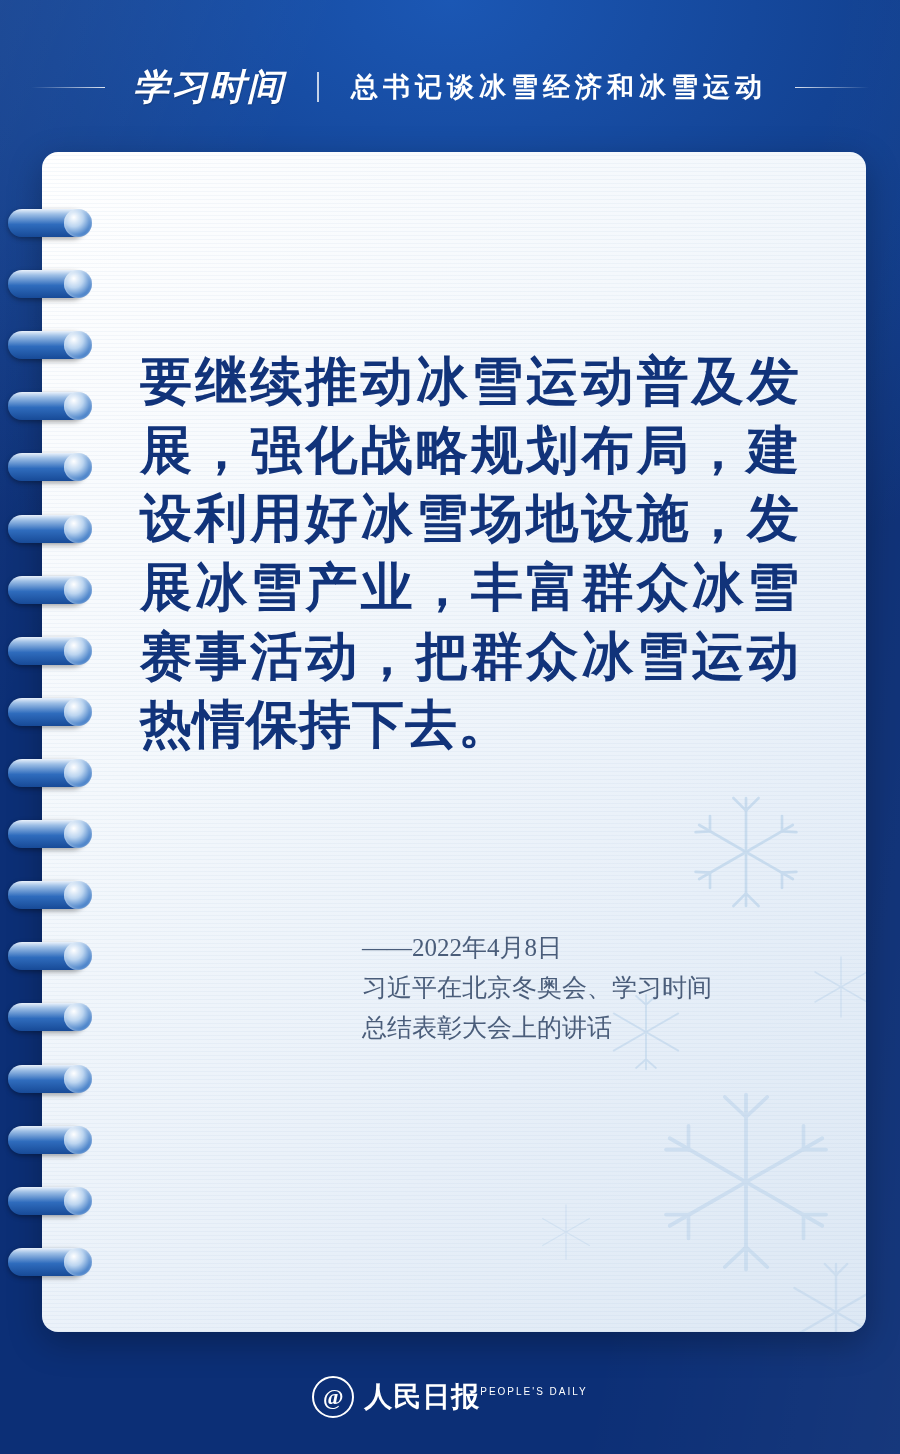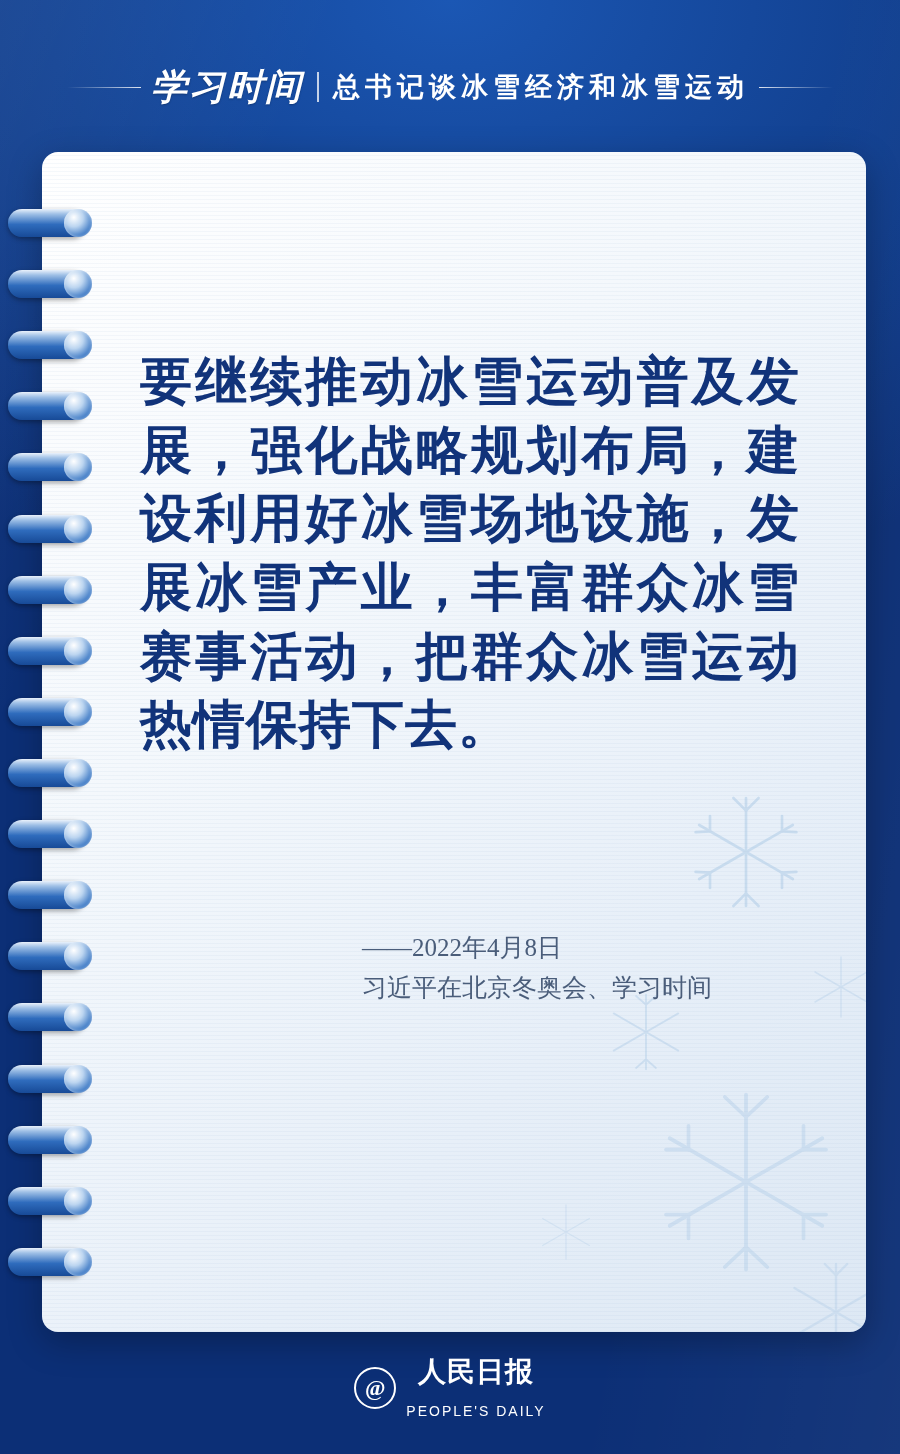--- a/index.html
+++ b/index.html
@@ -37,21 +37,21 @@
   
   .header {
     position: absolute;
     top: 52px;
     left: 0;
     width: 900px;
     height: 70px;
     display: flex;
     align-items: center;
     justify-content: center;
-    gap: 10px;
+    gap: 28px;
   }
   .rule {
     width: 74px;
     height: 1px;
     background: linear-gradient(90deg, rgba(255,255,255,0) 0%, rgba(255,255,255,0.85) 100%);
   }
   .rule.right {
     background: linear-gradient(270deg, rgba(255,255,255,0) 0%, rgba(255,255,255,0.85) 100%);
   }
   .brand {
@@ -202,37 +202,37 @@
     color: #ffffff;
     font-size: 22px;
     font-weight: 700;
     display: flex;
     align-items: center;
     justify-content: center;
     font-family: "Liberation Serif", serif;
   }
   .logo-text-wrap {
     display: flex;
-    flex-direction: column;
-    align-items: center;
+    flex-direction: row;
+    align-items: flex-start;
     line-height: 1;
   }
   .logo-cn {
     font-family: "Liberation Serif", serif;
     font-weight: 700;
     font-size: 28px;
     color: #ffffff;
     letter-spacing: 1px;
   }
   .logo-en {
     font-family: "Liberation Sans", sans-serif;
-    font-size: 14px;
+    font-size: 10px;
     color: #ffffff;
     letter-spacing: 2px;
-    margin-top: 18px;
+    margin-top: 4px;
   }
 </style>
 </head>
 <body>
 
 <div class="poster">
   <div class="bg-streaks"></div>
 
   <div class="header">
     <div class="rule"></div>
@@ -314,20 +314,21 @@
           <line x1="0" y1="-46" x2="14" y2="-60"></line>
         </g>
       </g>
     </svg>
 
     <div class="quote">要继续推动冰雪运动普及发展，强化战略规划布局，建设利用好冰雪场地设施，发展冰雪产业，丰富群众冰雪赛事活动，把群众冰雪运动热情保持下去。</div>
 
     <div class="attribution">
       <div>——2022年4月8日</div>
       <div>习近平在北京冬奥会、学习时间</div>
+      <div>总结表彰大会上的讲话</div>
     </div>
   </div>
 
   <div class="rings">
     <div class="ring">
         <div class="bar"></div>
         <div class="cap"></div>
       </div>
     <div class="ring">
         <div class="bar"></div>

